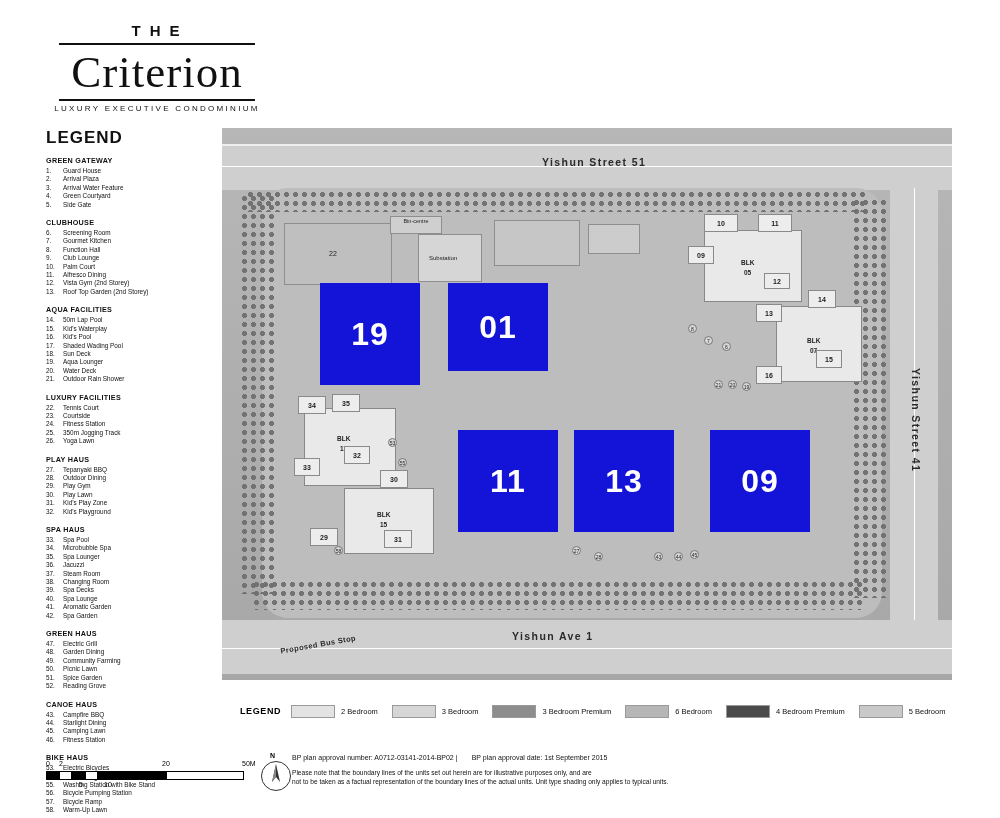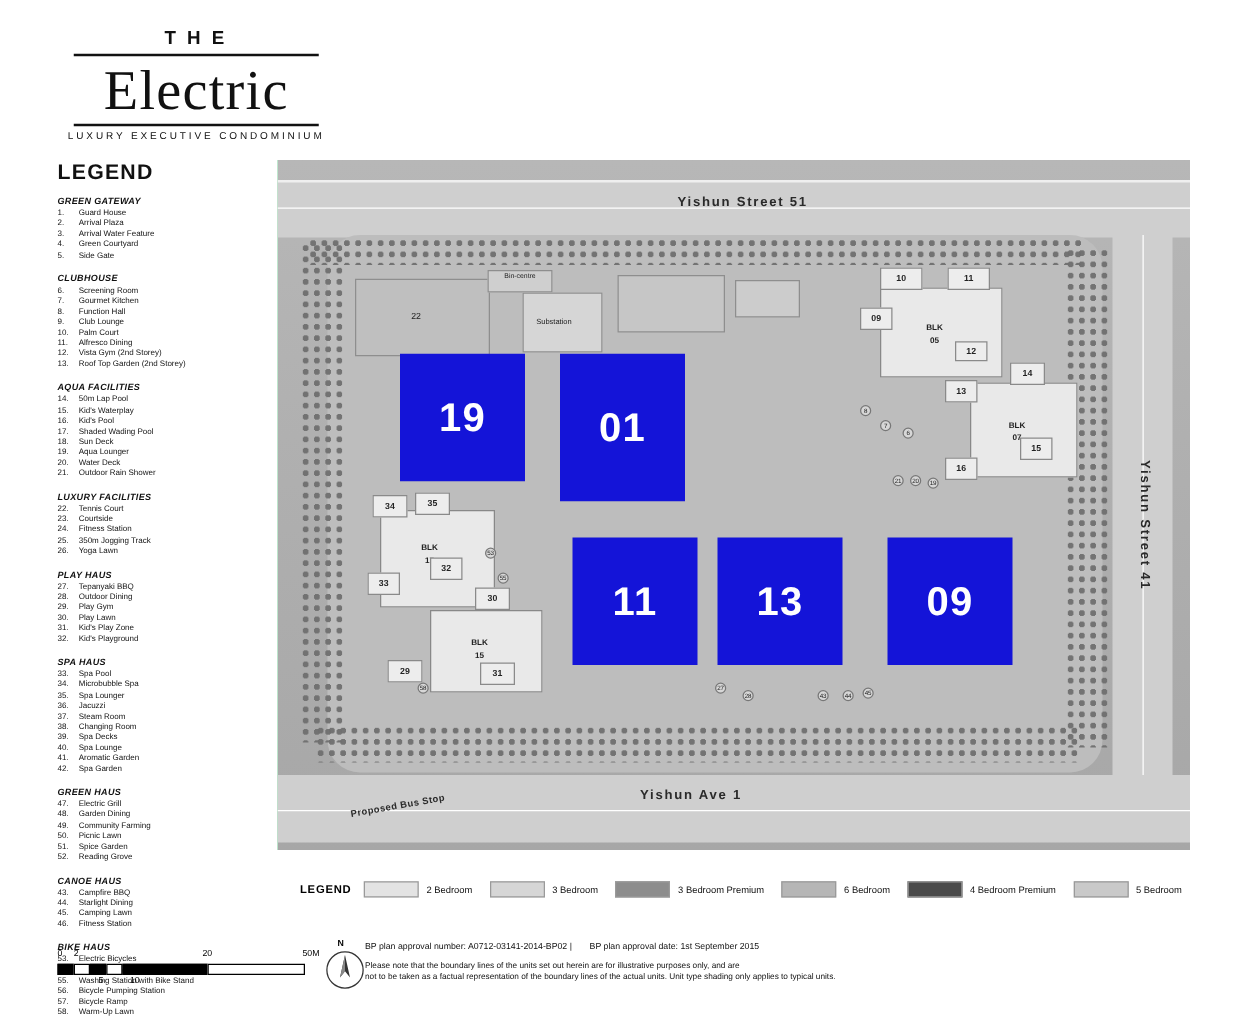--- a/index.html
+++ b/index.html
@@ -34,21 +34,21 @@
     font-size:30px; font-weight:bold; letter-spacing:3px; color:#111;
   }
 
   
   #legend-col { position:absolute; left:46px; top:128px; width:180px; }
   #legend-col h2 {
     margin:0 0 8px 0; font-size:17px; font-weight:bold; letter-spacing:1px; color:#111;
   }
   .legend-group { margin-bottom:9px; }
   .legend-group .grp-title {
-    font-size:7.2px; font-weight:bold; letter-spacing:.3px; color:#111; margin-bottom:2px;font-style:italic;
+    font-size:7.2px; font-weight:bold; letter-spacing:.3px; color:#111; margin-bottom:2px;
   }
   .legend-item { font-size:6.4px; line-height:8.4px; color:#111; white-space:nowrap; }
   .legend-item .num { display:inline-block; width:17px; }
 
   
   #scale { position:absolute; left:46px; top:760px; width:215px; }
   #scale .ticks-top { position:relative; height:10px; font-size:7px; }
   #scale .ticks-top span { position:absolute; top:0; }
   #scale .bar { position:relative; height:9px; margin-top:1px; }
   #scale .bar .seg { position:absolute; top:0; height:9px; border:1px solid #000; }
@@ -146,21 +146,21 @@
   #footnote .line1 .sep { display:inline-block; width:14px; }
   #footnote .disc { font-size:6.6px; line-height:9px; color:#111; }
 </style>
 </head>
 <body>
 
 <div id="header">
   <div id="logo">
     <div class="the">THE</div>
     <div class="rule-top"></div>
-    <div class="criterion">Electric</div>
+    <div class="criterion">Criterion</div>
     <div class="rule-bot"></div>
     <div class="tag">LUXURY EXECUTIVE CONDOMINIUM</div>
   </div>
 </div>
 
 <div id="legend-col">
   <h2>LEGEND</h2>
 
   <div class="legend-group">
     <div class="grp-title">GREEN GATEWAY</div>
@@ -369,21 +369,21 @@
   <div class="facility-dot" style="left:350px;top:418px;">27</div>
   <div class="facility-dot" style="left:372px;top:424px;">28</div>
   <div class="facility-dot" style="left:432px;top:424px;">43</div>
   <div class="facility-dot" style="left:452px;top:424px;">44</div>
   <div class="facility-dot" style="left:468px;top:422px;">45</div>
   <div class="facility-dot" style="left:176px;top:330px;">55</div>
   <div class="facility-dot" style="left:166px;top:310px;">53</div>
   <div class="facility-dot" style="left:112px;top:418px;">58</div>
 
   <div class="callout" style="left:98px;top:155px;width:100px;height:102px;">19</div>
-  <div class="callout" style="left:226px;top:155px;width:100px;height:118px;">01</div>
+  <div class="callout" style="left:226px;top:155px;width:100px;height:88px;">01</div>
   <div class="callout" style="left:236px;top:302px;width:100px;height:102px;">11</div>
   <div class="callout" style="left:352px;top:302px;width:100px;height:102px;">13</div>
   <div class="callout" style="left:488px;top:302px;width:100px;height:102px;">09</div>
 </div>
 
 <div id="unit-legend">
   <span class="ttl">LEGEND</span>
 
   <span class="swatch-wrap">
     <span class="sw" style="background:#e3e3e3;"></span>

